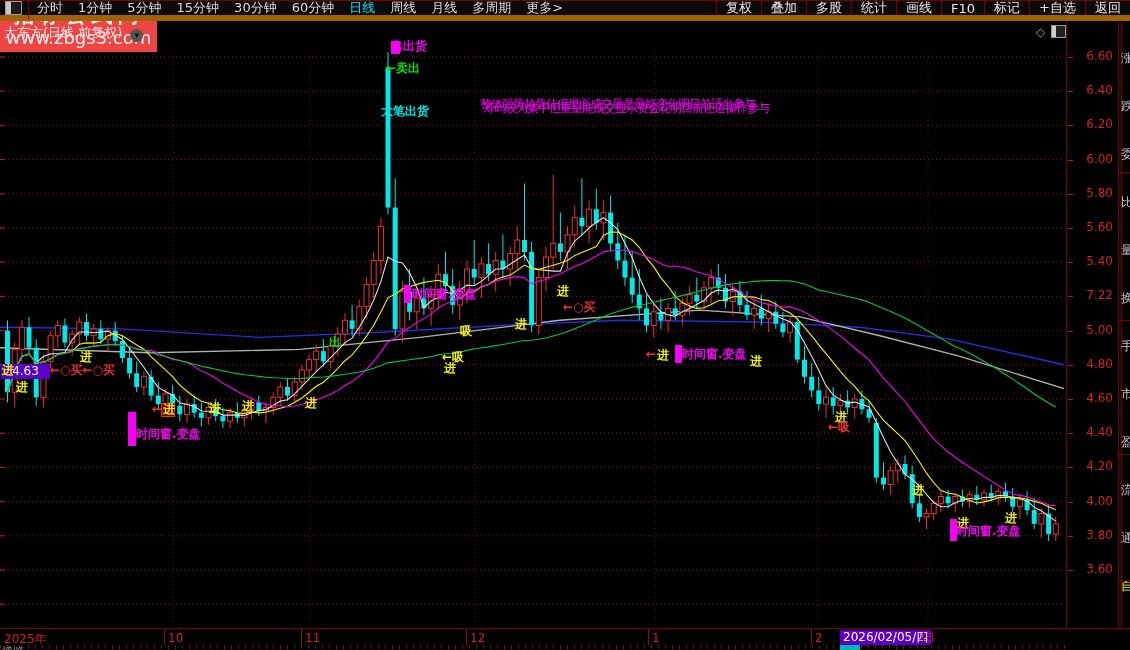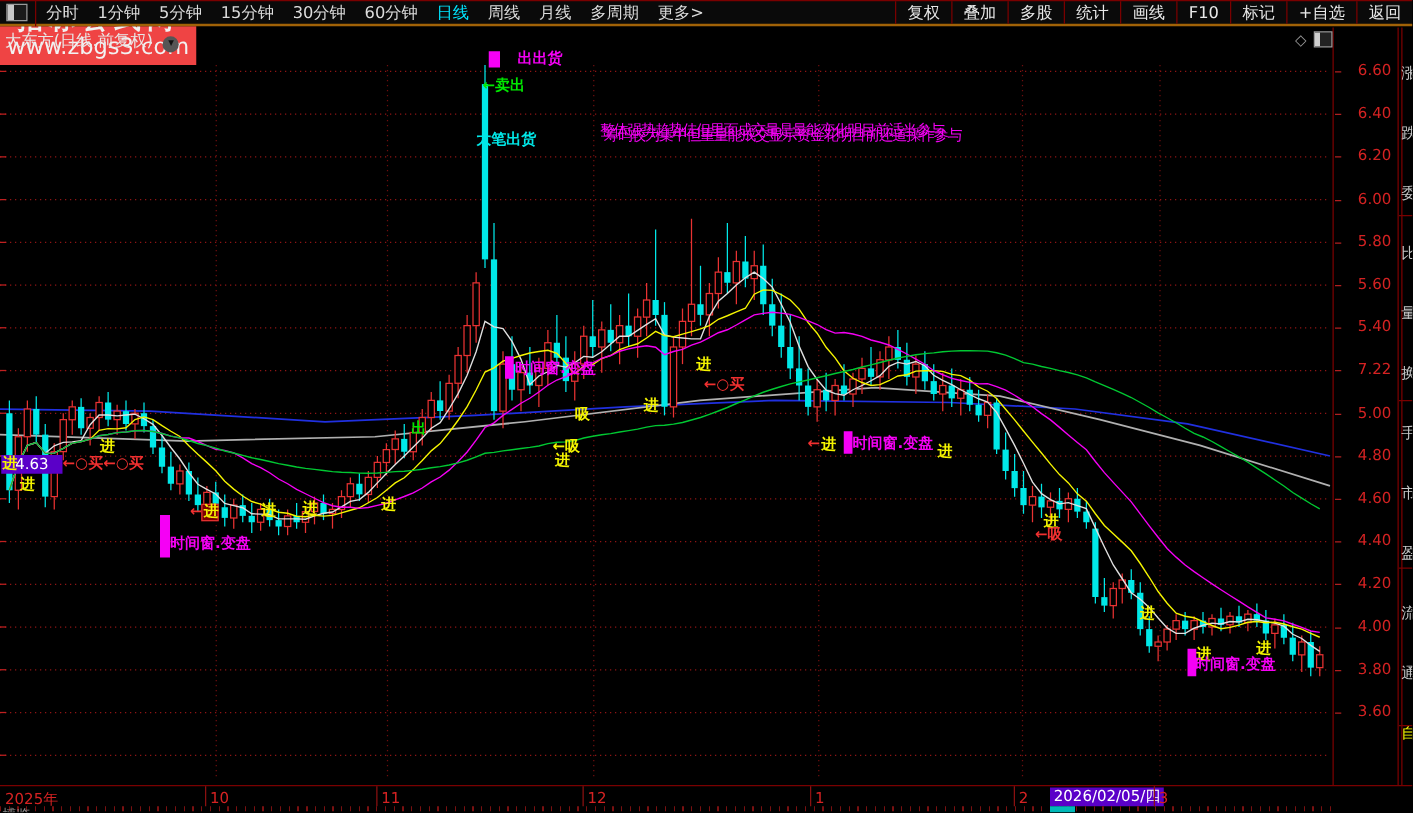--- a/index.html
+++ b/index.html
@@ -1,21 +1,21 @@
 <!DOCTYPE html>
 <html><head>
 <meta charset="utf-8">
 <style>
   html,body{margin:0;padding:0;background:#000;}
   body{width:1130px;height:650px;overflow:hidden;position:relative;
        font-family:"DejaVu Sans",sans-serif;-webkit-font-smoothing:none;}
   .abs{position:absolute;}
   
   #topbar{left:0;top:0;width:1130px;height:21px;background:#0a0a0a;
-          border-top:1px solid #7a0000;border-bottom:2px solid #a16207;
+          border-top:1px solid #7a0000;border-bottom:6px solid #a16207;
           display:flex;align-items:center;box-sizing:border-box;}
   #win-icon{width:15px;height:12px;border:1px solid #9a9a9a;margin:0 6px 0 5px;
             background:linear-gradient(90deg,#c8c8c8 0 5px,#1a1a1a 5px);}
   #topbar .sep{width:1px;height:21px;background:#7a0000;margin-right:8px;}
   .period{color:#dcdcdc;font-size:13px;margin-right:15px;white-space:nowrap;cursor:default;}
   .period.active{color:#00e5ff;}
   #topbar-right{margin-left:auto;display:flex;align-items:center;height:100%;}
   .tbtn{color:#e8e8e8;font-size:13px;border-left:1px solid #7a0000;height:100%;
         display:flex;align-items:center;padding:0 9px;white-space:nowrap;}
   
@@ -438,21 +438,21 @@
     <rect x="1046.1" y="491.6" width="5" height="20.5" fill="#00e8e8"></rect>
     <line x1="1055.8" y1="495.0" x2="1055.8" y2="518.9" stroke="#e83232"></line>
     <rect x="1053.3" y="501.8" width="5" height="10.3" fill="#000" stroke="#e83232"></rect>
     <polyline points="7.5,370.2 14.7,348.8 21.9,334.3 29.0,332.1 36.2,340.7 43.4,334.6 50.6,331.9 57.8,331.5 64.9,330.5 72.1,317.8 79.3,310.0 86.5,310.0 93.7,310.7 100.8,310.0 108.0,309.3 115.2,313.0 122.4,317.5 129.6,326.4 136.7,336.0 143.9,345.2 151.1,356.1 158.3,365.4 165.5,369.5 172.6,373.2 179.8,380.8 187.0,382.5 194.2,384.2 201.4,389.0 208.5,389.3 215.7,389.7 222.9,393.1 230.1,393.1 237.3,393.1 244.4,393.4 251.6,390.7 258.8,388.6 266.0,387.6 273.2,383.5 280.3,379.1 287.5,377.7 294.7,371.9 301.9,364.3 309.1,356.8 316.2,349.6 323.4,342.8 330.6,335.6 337.8,328.4 345.0,320.6 352.1,316.1 359.3,305.2 366.5,292.9 373.7,278.2 380.9,259.4 388.0,235.1 395.2,239.5 402.4,240.9 409.6,251.1 416.8,265.5 423.9,285.7 431.1,278.8 438.3,275.4 445.5,270.3 452.7,271.7 459.8,268.2 467.0,263.1 474.2,263.8 481.4,259.4 488.6,253.2 495.7,247.0 502.9,247.0 510.1,242.3 517.3,237.5 524.5,233.0 531.6,246.0 538.8,247.7 546.0,248.4 553.2,249.1 560.4,249.1 567.5,231.0 574.7,219.0 581.9,212.8 589.1,206.0 596.3,200.2 603.4,195.7 610.6,200.9 617.8,207.7 625.0,221.4 632.2,235.8 639.3,254.9 646.5,271.3 653.7,281.6 660.9,290.1 668.1,292.9 675.2,294.2 682.4,289.8 689.6,286.4 696.8,282.6 704.0,278.5 711.1,271.0 718.3,267.9 725.5,269.3 732.7,267.2 739.9,270.6 747.0,278.2 754.2,282.3 761.4,285.7 768.6,289.8 775.8,293.6 782.9,297.0 790.1,299.7 797.3,307.9 804.5,320.9 811.7,334.3 818.8,348.6 826.0,363.7 833.2,372.9 840.4,377.7 847.6,381.1 854.7,380.1 861.9,382.5 869.1,384.9 876.3,400.3 883.5,415.6 890.6,430.0 897.8,441.0 905.0,452.2 912.2,457.4 919.4,463.9 926.5,472.4 933.7,480.3 940.9,484.7 948.1,484.7 955.3,480.6 962.4,478.2 969.6,476.5 976.8,477.2 984.0,475.2 991.2,475.5 998.3,473.4 1005.5,473.8 1012.7,475.2 1019.9,476.5 1027.1,478.9 1034.2,485.4 1041.4,488.8 1048.6,494.3 1055.8,499.1" fill="none" stroke="#e0e0e0" stroke-width="1.1"></polyline>
     <polyline points="7.5,370.2 14.7,348.8 21.9,334.3 29.0,332.1 36.2,340.7 43.4,340.5 50.6,336.7 57.8,332.5 64.9,331.2 72.1,329.3 79.3,322.3 86.5,320.9 93.7,321.1 100.8,320.2 108.0,313.6 115.2,311.5 122.4,313.7 129.6,318.5 136.7,323.0 143.9,327.2 151.1,334.6 158.3,341.4 165.5,347.9 172.6,354.6 179.8,363.0 187.0,369.3 194.2,374.8 201.4,379.2 208.5,381.3 215.7,385.2 222.9,387.8 230.1,388.6 237.3,391.0 244.4,391.4 251.6,390.2 258.8,390.9 266.0,390.3 273.2,388.3 280.3,386.2 287.5,384.2 294.7,380.2 301.9,376.0 309.1,370.2 316.2,364.3 323.4,360.2 330.6,353.7 337.8,346.4 345.0,338.7 352.1,332.9 359.3,324.0 366.5,314.2 373.7,303.3 380.9,290.0 388.0,275.6 395.2,272.3 402.4,266.9 409.6,264.7 416.8,262.4 423.9,260.4 431.1,259.2 438.3,258.2 445.5,260.7 452.7,268.6 459.8,277.0 467.0,271.0 474.2,269.6 481.4,264.8 488.6,262.4 495.7,257.6 502.9,255.1 510.1,253.0 517.3,248.4 524.5,243.1 531.6,246.5 538.8,247.4 546.0,245.3 553.2,243.3 560.4,241.1 567.5,238.5 574.7,233.4 581.9,230.6 589.1,227.5 596.3,224.6 603.4,213.4 610.6,209.9 617.8,210.3 625.0,213.7 632.2,218.0 639.3,225.3 646.5,236.1 653.7,244.6 660.9,255.8 668.1,264.3 675.2,274.6 682.4,280.6 689.6,284.0 696.8,286.4 704.0,285.7 711.1,282.6 718.3,278.8 725.5,277.8 732.7,274.9 739.9,274.6 747.0,274.6 754.2,275.1 761.4,277.5 768.6,278.5 775.8,282.1 782.9,287.6 790.1,291.0 797.3,296.8 804.5,305.4 811.7,313.9 818.8,322.8 826.0,331.7 833.2,340.4 840.4,349.3 847.6,357.7 854.7,364.3 861.9,373.1 869.1,378.9 876.3,389.0 883.5,398.4 890.6,405.0 897.8,411.7 905.0,418.6 912.2,428.8 919.4,439.8 926.5,451.2 933.7,460.6 940.9,468.5 948.1,471.0 955.3,472.2 962.4,475.3 969.6,478.4 976.8,481.0 984.0,479.9 991.2,478.1 998.3,475.8 1005.5,475.2 1012.7,476.2 1019.9,475.8 1027.1,477.2 1034.2,479.4 1041.4,481.3 1048.6,484.7 1055.8,487.8" fill="none" stroke="#f5f500" stroke-width="1.1"></polyline>
     <polyline points="7.5,370.2 14.7,348.8 21.9,334.3 29.0,332.1 36.2,340.7 43.4,340.5 50.6,336.7 57.8,332.5 64.9,331.2 72.1,329.3 79.3,326.6 86.5,325.6 93.7,324.1 100.8,323.6 108.0,322.6 115.2,322.4 122.4,323.2 129.6,324.8 136.7,326.9 143.9,328.3 151.1,328.4 158.3,331.2 165.5,334.5 172.6,337.4 179.8,338.3 187.0,340.4 194.2,344.3 201.4,348.9 208.5,352.1 215.7,356.2 222.9,361.2 230.1,365.0 237.3,369.5 244.4,373.0 251.6,376.6 258.8,380.1 266.0,382.6 273.2,383.8 280.3,383.8 287.5,384.7 294.7,384.0 301.9,382.3 309.1,380.6 316.2,377.9 323.4,375.2 330.6,372.3 337.8,368.4 345.0,363.5 352.1,359.6 359.3,354.1 366.5,347.2 373.7,339.6 380.9,330.1 388.0,320.0 395.2,316.3 402.4,310.3 409.6,305.5 416.8,300.6 423.9,296.6 431.1,291.6 438.3,286.2 445.5,282.0 452.7,279.3 459.8,276.3 467.0,271.7 474.2,268.2 481.4,264.7 488.6,262.4 495.7,259.0 502.9,257.1 510.1,255.6 517.3,254.6 524.5,255.8 531.6,261.7 538.8,259.2 546.0,257.5 553.2,254.1 560.4,251.7 567.5,248.1 574.7,244.2 581.9,241.8 589.1,238.0 596.3,233.9 603.4,229.9 610.6,228.7 617.8,227.8 625.0,228.5 632.2,229.5 639.3,231.9 646.5,234.7 653.7,237.6 660.9,241.7 668.1,244.5 675.2,244.0 682.4,245.2 689.6,247.1 696.8,250.0 704.0,251.8 711.1,254.0 718.3,257.5 725.5,261.2 732.7,265.3 739.9,269.4 747.0,274.6 754.2,277.8 761.4,280.7 768.6,282.4 775.8,283.9 782.9,285.1 790.1,284.9 797.3,287.3 804.5,290.1 811.7,294.2 818.8,298.7 826.0,303.4 833.2,308.9 840.4,313.9 847.6,319.9 854.7,326.0 861.9,332.0 869.1,337.8 876.3,347.2 883.5,356.1 890.6,363.9 897.8,371.7 905.0,379.5 912.2,389.1 919.4,398.7 926.5,407.8 933.7,416.8 940.9,423.7 948.1,430.0 955.3,435.3 962.4,440.2 969.6,445.1 976.8,449.8 984.0,454.4 991.2,458.9 998.3,463.5 1005.5,467.9 1012.7,472.3 1019.9,473.4 1027.1,474.7 1034.2,477.4 1041.4,479.9 1048.6,482.8 1055.8,483.9" fill="none" stroke="#f500f5" stroke-width="1.1"></polyline>
     <polyline points="7.5,370.2 14.7,348.8 21.9,334.3 29.0,332.1 36.2,340.7 43.4,340.5 50.6,336.7 57.8,332.5 64.9,331.2 72.1,329.3 79.3,326.6 86.5,325.6 93.7,324.1 100.8,323.6 108.0,322.6 115.2,322.4 122.4,323.2 129.6,324.8 136.7,326.9 143.9,328.3 151.1,330.4 158.3,332.8 165.5,334.5 172.6,336.5 179.8,338.8 187.0,340.4 194.2,342.3 201.4,344.2 208.5,345.6 215.7,347.2 222.9,348.9 230.1,350.2 237.3,351.6 244.4,352.7 251.6,353.5 258.8,354.4 266.0,355.3 273.2,355.8 280.3,356.0 287.5,356.5 294.7,356.6 301.9,356.4 309.1,355.9 316.2,355.3 323.4,355.0 330.6,354.3 337.8,353.4 345.0,352.2 352.1,351.3 359.3,350.0 366.5,348.3 373.7,346.2 380.9,343.5 388.0,340.6 395.2,339.9 402.4,338.7 409.6,337.8 416.8,336.8 423.9,335.9 431.1,334.8 438.3,332.9 445.5,331.8 452.7,331.5 459.8,330.5 467.0,328.4 474.2,327.0 481.4,325.8 488.6,324.9 495.7,323.6 502.9,322.5 510.1,321.3 517.3,319.7 524.5,318.5 531.6,318.2 538.8,317.3 546.0,316.0 553.2,314.0 560.4,312.0 567.5,309.5 574.7,306.8 581.9,304.0 589.1,300.8 596.3,297.9 603.4,294.7 610.6,291.8 617.8,289.4 625.0,287.2 632.2,285.1 639.3,283.5 646.5,282.0 653.7,280.2 660.9,278.6 668.1,276.8 675.2,275.2 682.4,273.6 689.6,271.6 696.8,269.9 704.0,268.0 711.1,266.2 718.3,264.4 725.5,263.1 732.7,261.8 739.9,260.9 747.0,260.3 754.2,259.4 761.4,258.9 768.6,258.6 775.8,258.6 782.9,258.7 790.1,258.9 797.3,260.2 804.5,262.1 811.7,264.9 818.8,268.1 826.0,269.3 833.2,271.2 840.4,272.7 847.6,274.5 854.7,276.0 861.9,277.9 869.1,280.3 876.3,283.5 883.5,286.5 890.6,289.5 897.8,292.7 905.0,296.0 912.2,300.0 919.4,304.0 926.5,308.3 933.7,312.2 940.9,316.2 948.1,320.6 955.3,324.7 962.4,327.6 969.6,331.2 976.8,335.3 984.0,339.4 991.2,343.5 998.3,347.8 1005.5,352.5 1012.7,357.1 1019.9,362.0 1027.1,366.8 1034.2,372.0 1041.4,376.5 1048.6,381.0 1055.8,385.1" fill="none" stroke="#00c832" stroke-width="1.1"></polyline>
   </svg>
 <div id="anno-layer" class="abs">
     <div class="anno-bar" style="left: 391px; top: 41px; width: 9px; height: 13px;"></div>
-    <div class="anno" style="left: 414px; top: 40px; color: rgb(245, 0, 245);">出出货</div>
+    <div class="anno" style="left: 391px; top: 40px; color: rgb(245, 0, 245);">出出货</div>
     <div class="anno" style="left: 386px; top: 62px; color: rgb(0, 232, 0);">←卖出</div>
     <div class="anno" style="left: 381px; top: 105px; color: rgb(0, 232, 232);">大笔出货</div>
     <div class="anno" style="left: 480px; top: 98px; color: rgb(245, 0, 245); letter-spacing: -1px; font-weight: normal;">整体强势趋势佳但里面成交量是量能变化明目前适当参与</div>
     <div class="anno" style="left: 483px; top: 102px; color: rgb(245, 0, 245); letter-spacing: -1px; font-weight: normal;">筹码较为集中但重量能成交显示资金花明目前还道操作参与</div>
     <div class="anno-bar" style="left: 404px; top: 285px; width: 7px; height: 18px;"></div>
     <div class="anno" style="left: 412px; top: 288px; color: rgb(245, 0, 245);">时间窗.变盘</div>
     <div class="anno" style="left: 329px; top: 336px; color: rgb(0, 232, 0);">出</div>
     <div class="anno" style="left: 557px; top: 285px; color: rgb(245, 245, 0);">进</div>
     <div class="anno" style="left: 563px; top: 301px; color: rgb(240, 48, 48);">←○买</div>
     <div class="anno" style="left: 515px; top: 318px; color: rgb(245, 245, 0);">进</div>

